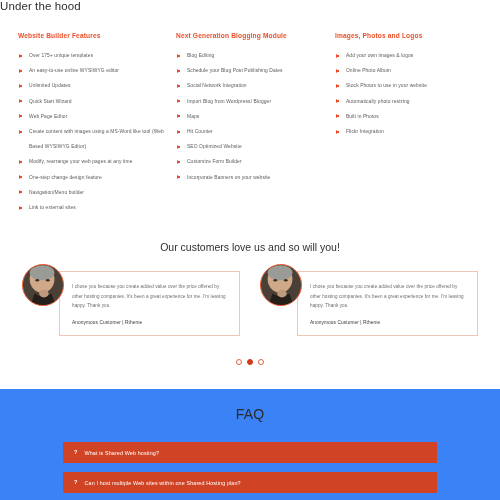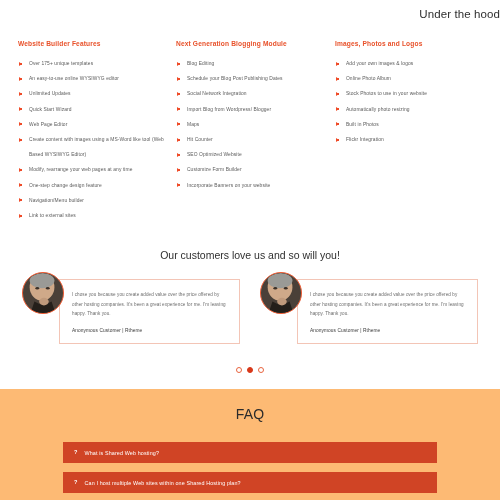--- a/index.html
+++ b/index.html
@@ -6,25 +6,25 @@
   html, body {
     width: 500px; height: 500px;
     background: #ffffff;
     font-family: "Liberation Sans", sans-serif;
     overflow: hidden;
   }
   body { position: relative; }
 
   
   .hood-title {
-    text-align: right;
+    text-align: left;
     font-size: 11.5px;
     color: #2f2f2f;
     font-weight: 400;
-    padding-top: 8px;
+    padding-top: 0;
     letter-spacing: .1px;
   }
   .features {
     display: flex;
     padding: 20px 14px 0 18px;
   }
   .feat-col { width: 33.33%; padding-right: 10px; }
   .feat-col.c2 { padding-left: 2px; }
   .feat-col.c3 { padding-left: 5px; }
   .feat-head {
@@ -130,21 +130,21 @@
     border: 1.2px solid #e8643f;
     background: #fff;
   }
   .dot.active { background: #d8381a; border-color: #d8381a; }
 
   
   .faq-section {
     position: absolute;
     left: 0; right: 0; bottom: 0;
     top: 389px;
-    background: #fdba74;
+    background: #3b82f6;
     padding-top: 17px;
   }
   .faq-title {
     text-align: center;
     font-size: 14px;
     color: #2b2b2b;
     font-weight: 400;
     letter-spacing: .2px;
   }
   .faq-list { padding: 20px 63px 0 63px; }

